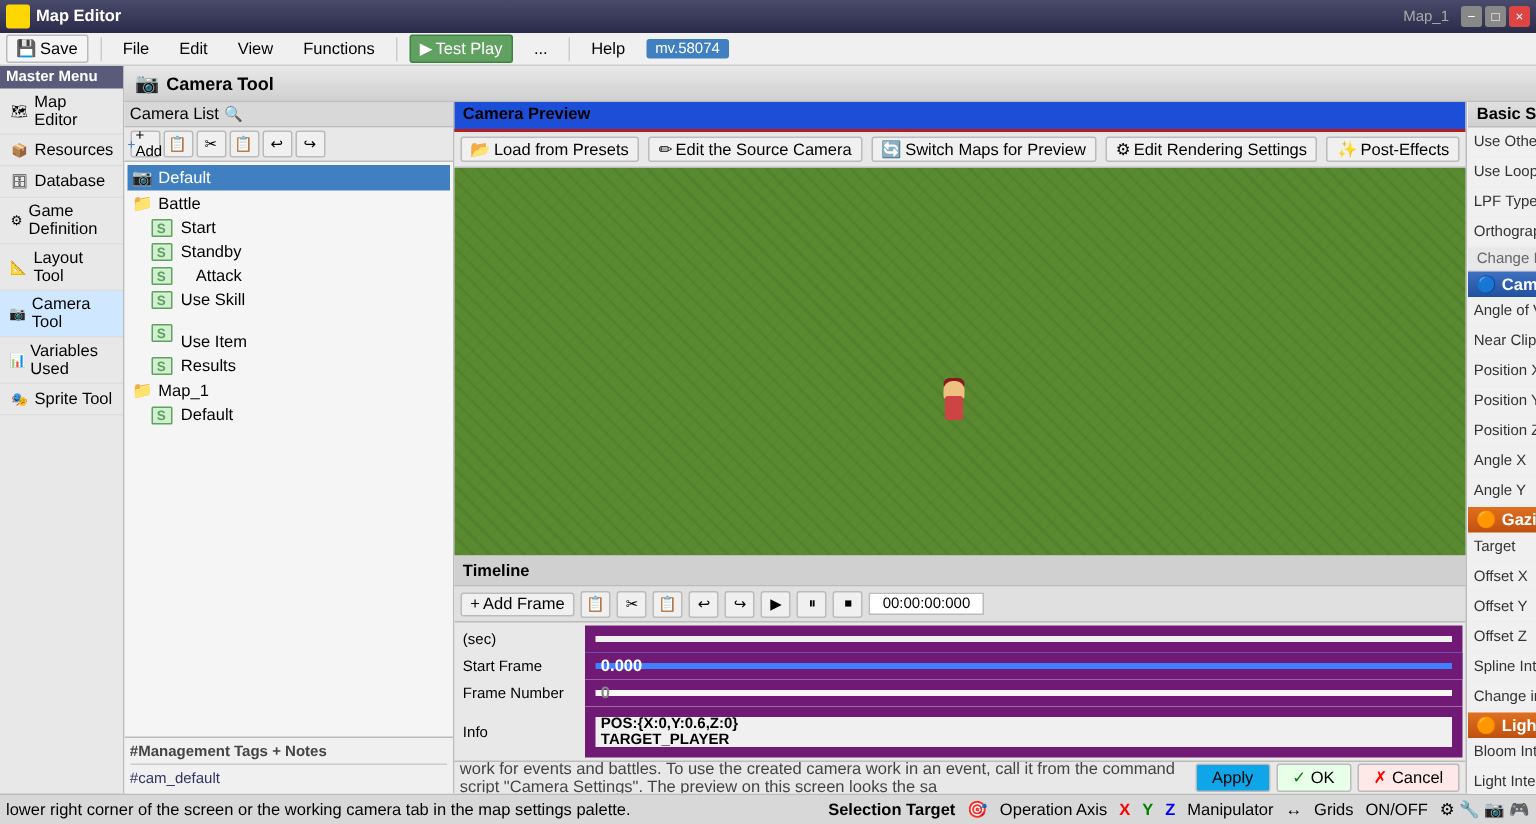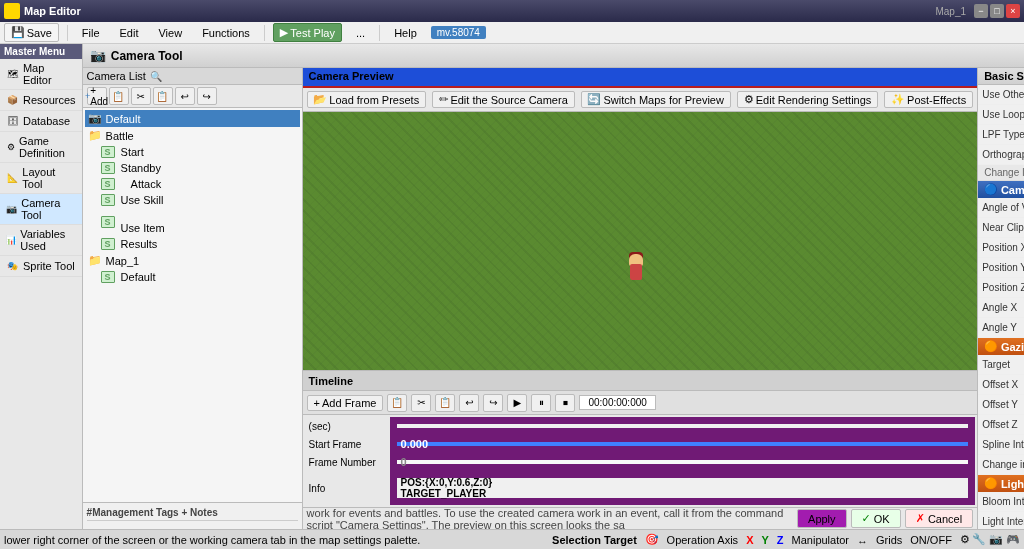--- a/index.html
+++ b/index.html
@@ -104,21 +104,21 @@
     .section-header { background: linear-gradient(to bottom, #e07020, #c05010); color: white; padding: 2px 6px; font-size: 10px; font-weight: bold; display: flex; align-items: center; gap: 3px; }
     .section-header.blue { background: linear-gradient(to bottom, #4070c0, #2050a0); }
 
     
     #status-bar { height: 20px; background: #d8d8d8; border-top: 1px solid #bbb; display: flex; align-items: center; padding: 0 4px; gap: 8px; font-size: 10px; overflow: hidden; }
 
     
     .obj-3d-red { width: 30px; height: 30px; background: linear-gradient(135deg, #ff6060, #cc0000); border-radius: 3px; margin: 4px auto; }
     .obj-3d-gold { width: 30px; height: 30px; background: linear-gradient(135deg, #ffd060, #cc8000); border-radius: 3px; margin: 4px auto; }
     .footer-btn { padding: 2px 10px; border: 1px solid #bbb; cursor: pointer; font-size: 11px; border-radius: 2px; display: flex; align-items: center; gap: 3px; }
-    .footer-btn.apply { background: #a21caf; }
+    .footer-btn.apply { background: #0ea5e9; }
     .footer-btn.ok { background: #e8ffe8; }
     .footer-btn.cancel { background: #ffe8e8; }
   </style>
 </head>
 <body>
 
 <div id="top-bar">
   <div class="app-icon"></div>
   <span class="app-title">Map Editor</span>
   <span style="color:#aaa;font-size:10px;margin-right:8px;">Map_1</span>
@@ -256,20 +256,21 @@
             <span>Map_1</span>
           </div>
           <div class="tree-item tree-indent-1">
             <span class="tree-s-icon">S</span>
             <span style="margin-left:3px;">Default</span>
           </div>
         </div>
 
         <div id="management-tags">
           <div class="tags-title">#Management Tags + Notes</div>
+          <div class="tag-item">#cam_default</div>
         </div>
       </div>
 
       <div id="camera-preview-area">
         <div id="preview-header">
           <span>Camera Preview</span>
         </div>
         <div id="preview-toolbar">
           <div class="preview-btn">
             <span>📂</span>

